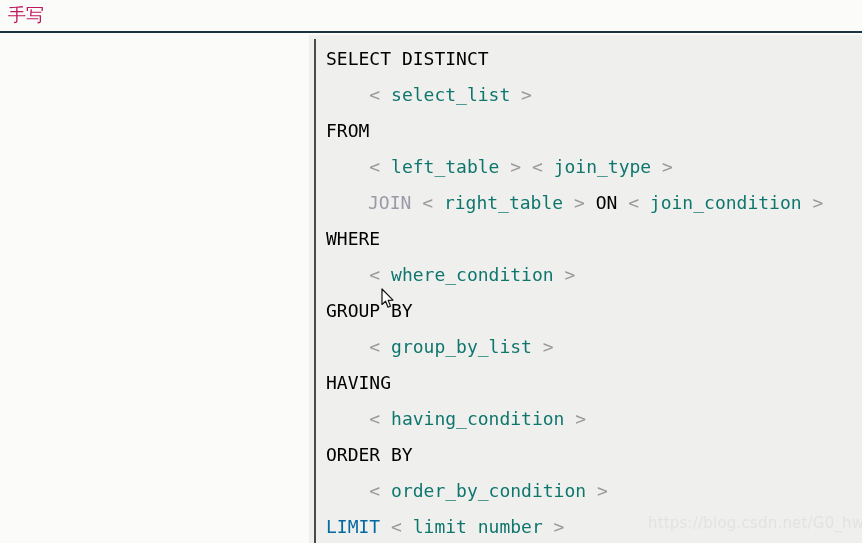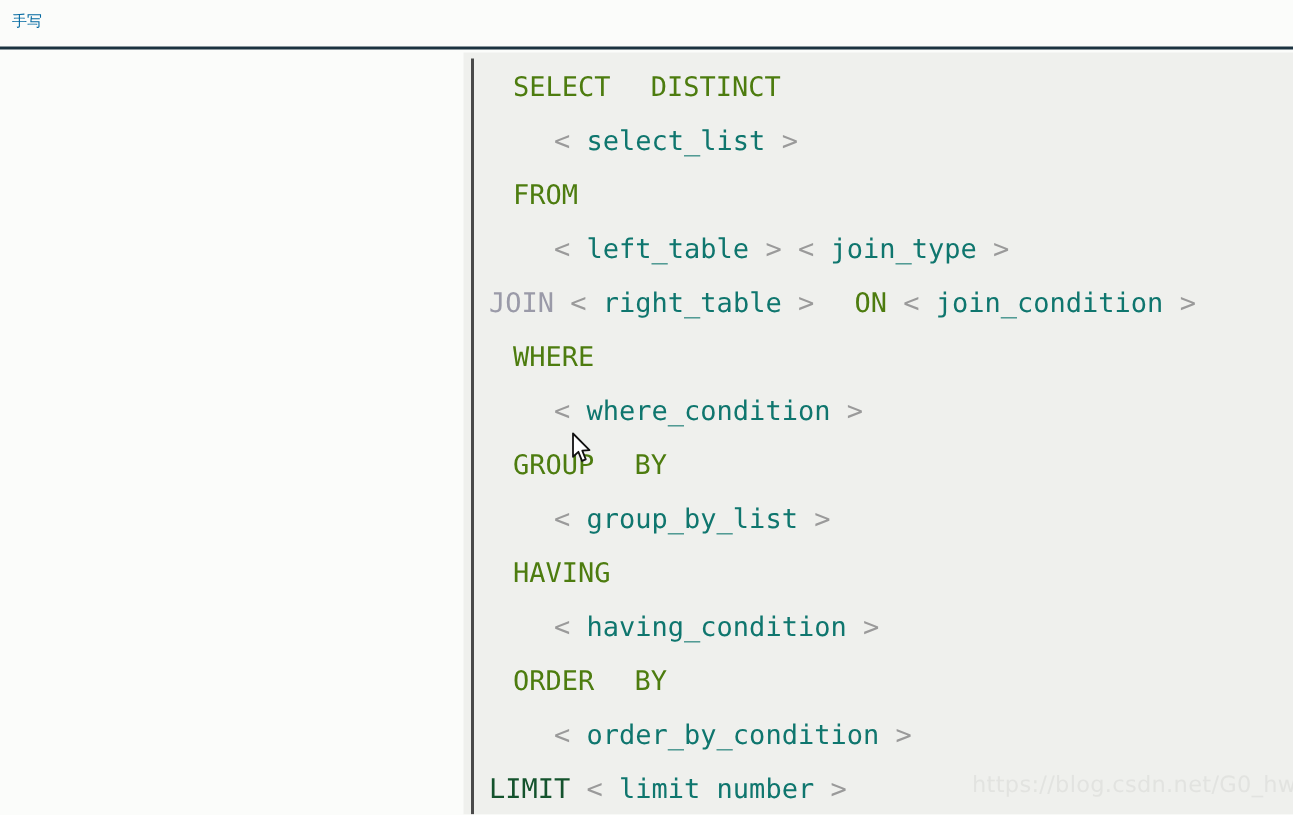--- a/index.html
+++ b/index.html
@@ -30,23 +30,23 @@
     height: 33px;
     background: #fbfcfa;
     border-bottom: 2px solid #1c3340;
     box-sizing: border-box;
   }
   #header-title {
     position: absolute;
     left: 8px;
     top: 6px;
     font-family: "DejaVu Sans", sans-serif;
-    font-size: 10px;
+    font-size: 18px;
     line-height: 18px;
-    color: #0369a1;
+    color: #be185d;
     white-space: pre;
   }
 
   
   #left-pane {
     position: absolute;
     left: 0;
     top: 35px;
     width: 309px;
     height: 508px;
@@ -79,23 +79,23 @@
     font-family: "DejaVu Sans Mono", "Liberation Mono", monospace;
     font-size: 18px;
     line-height: 36px;
     white-space: pre;
     color: #1a1a1a;
   }
   .code-line {
     height: 36px;
     white-space: pre;
   }
-  .tk-kw      { color: #4d7c0f; margin-left: 16px; }
-  .tk-kw-dim  { color: #9a9aa8; }
-  .tk-plain   { color: #14532d; }
+  .tk-kw      { color: #000000; }
+  .tk-kw-dim  { color: #9a9aa8; margin-left: 42px; }
+  .tk-plain   { color: #0369a1; }
   .tk-id      { color: #0f766e; }
   .tk-angle   { color: #9a9a9a; }
 
   
   #watermark {
     position: absolute;
     left: 648px;
     top: 514px;
     font-family: "DejaVu Sans", sans-serif;
     font-size: 15px;

